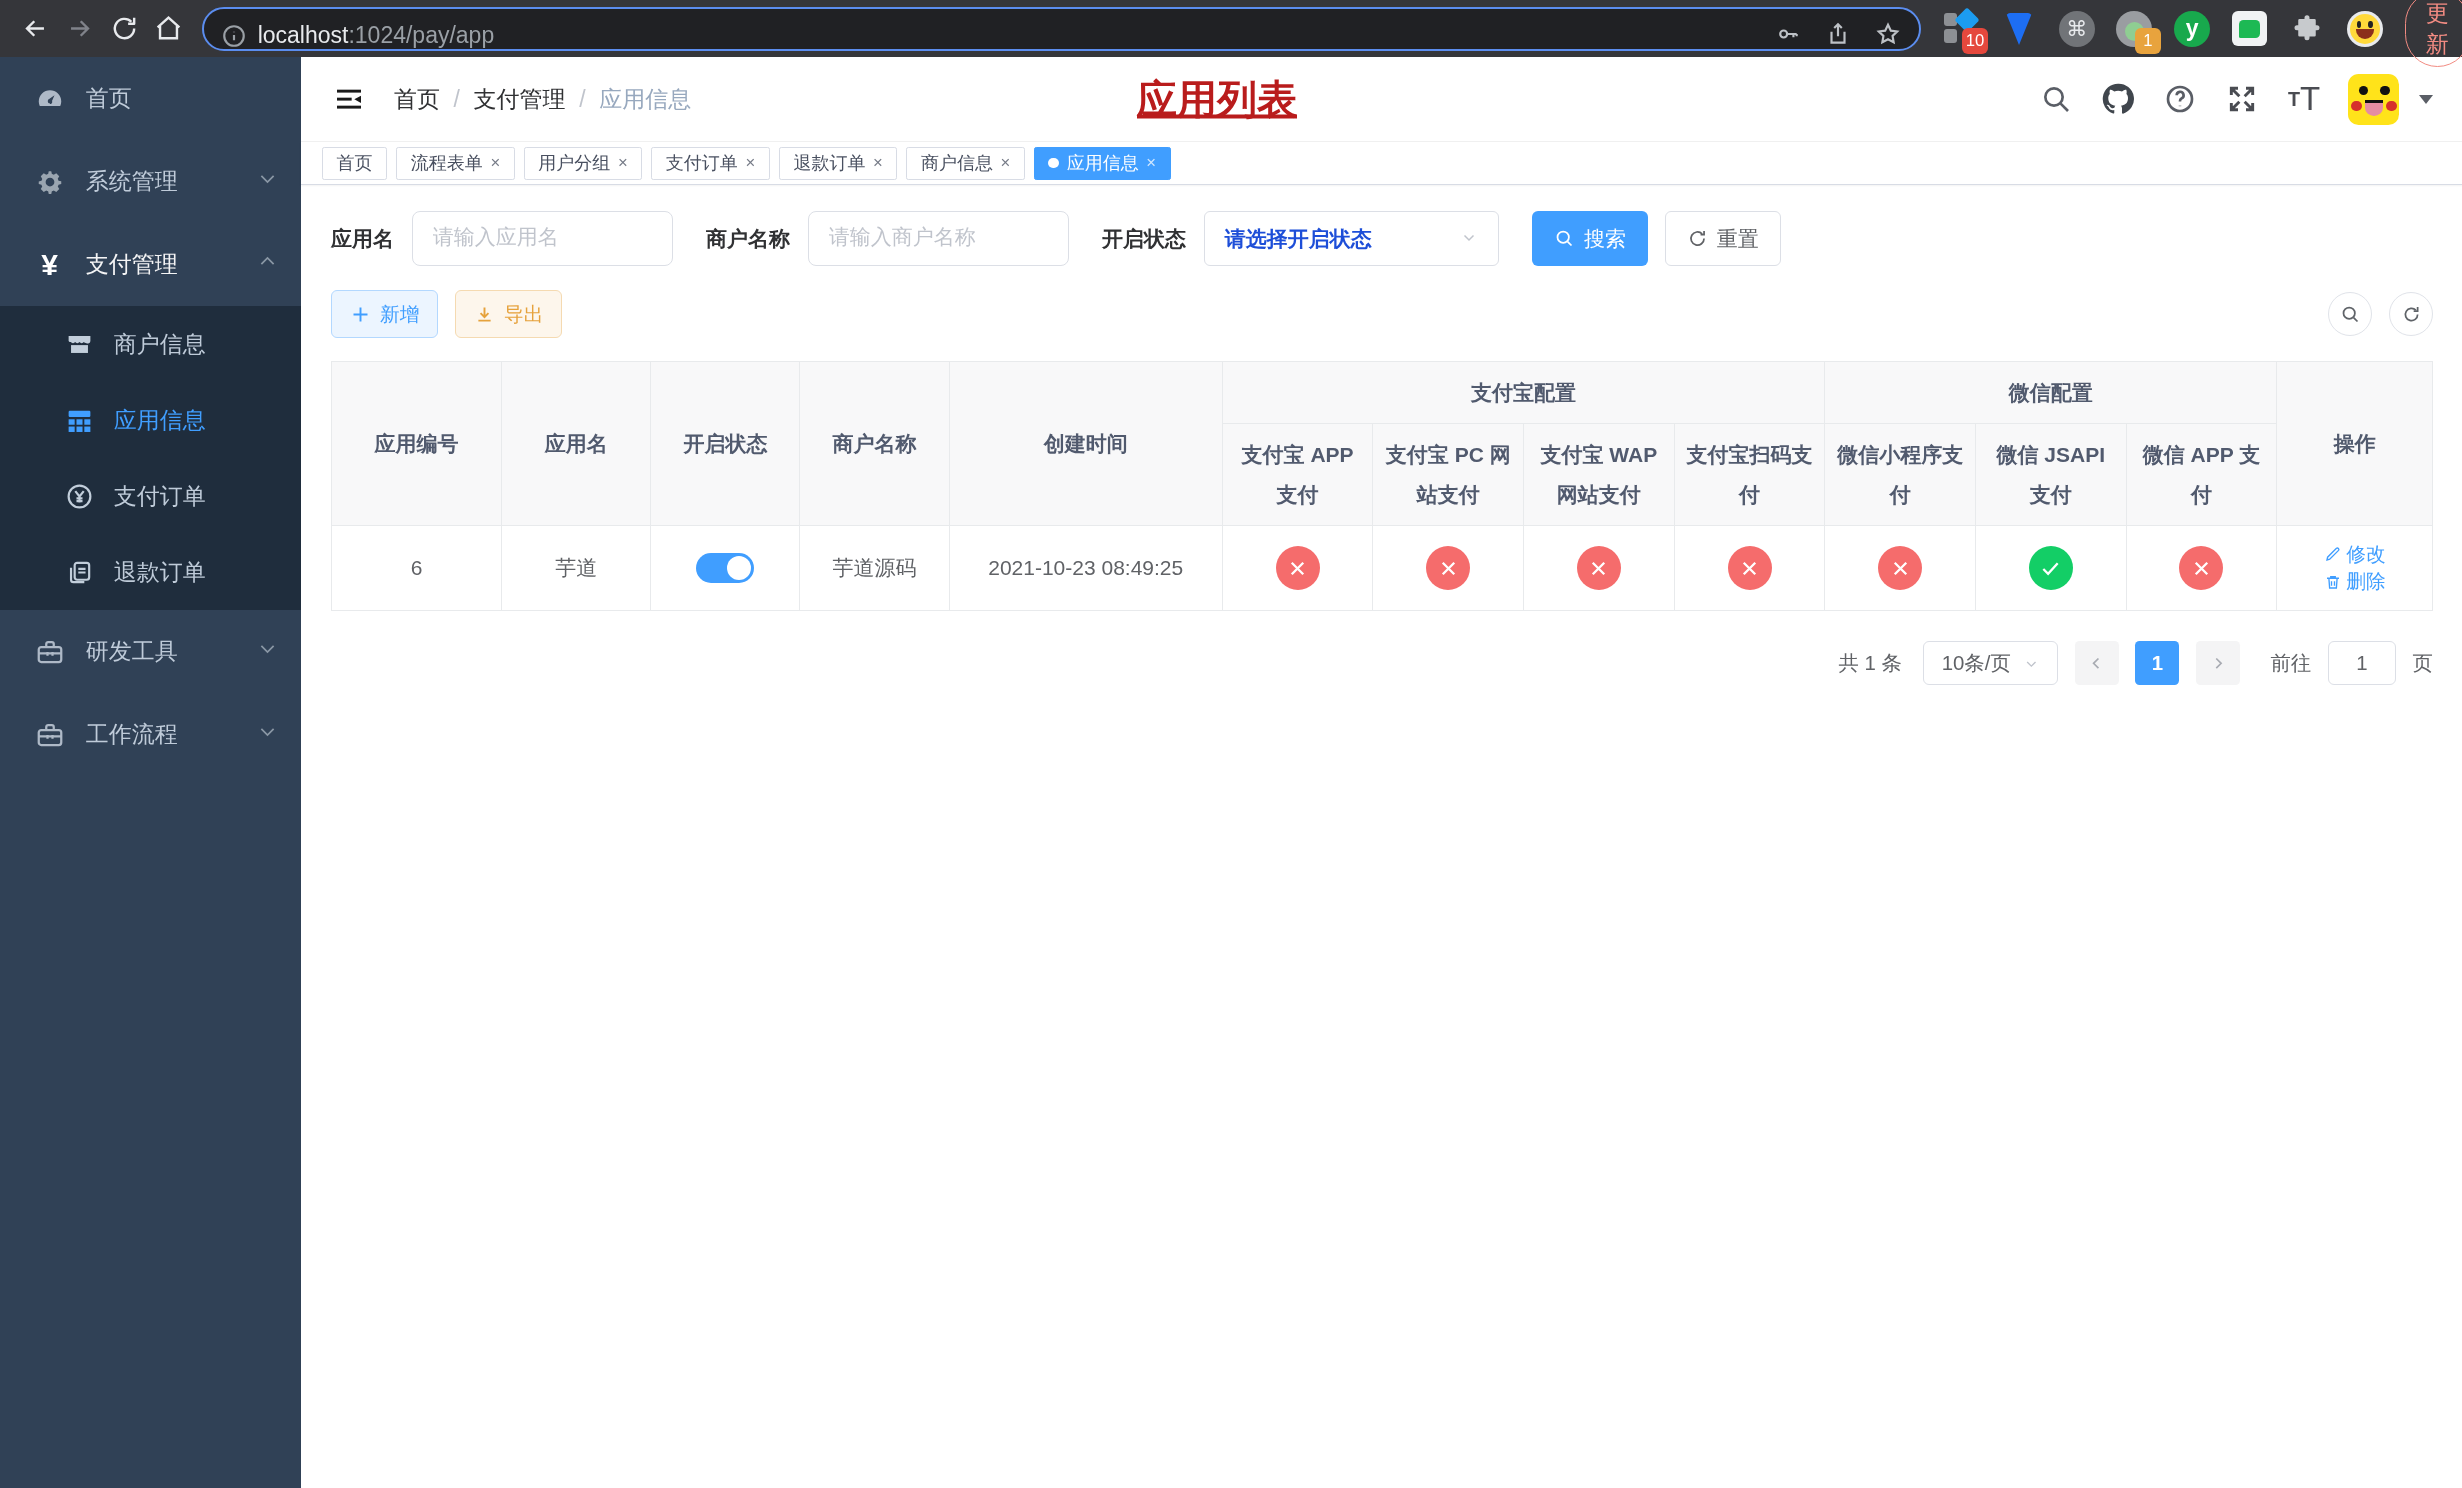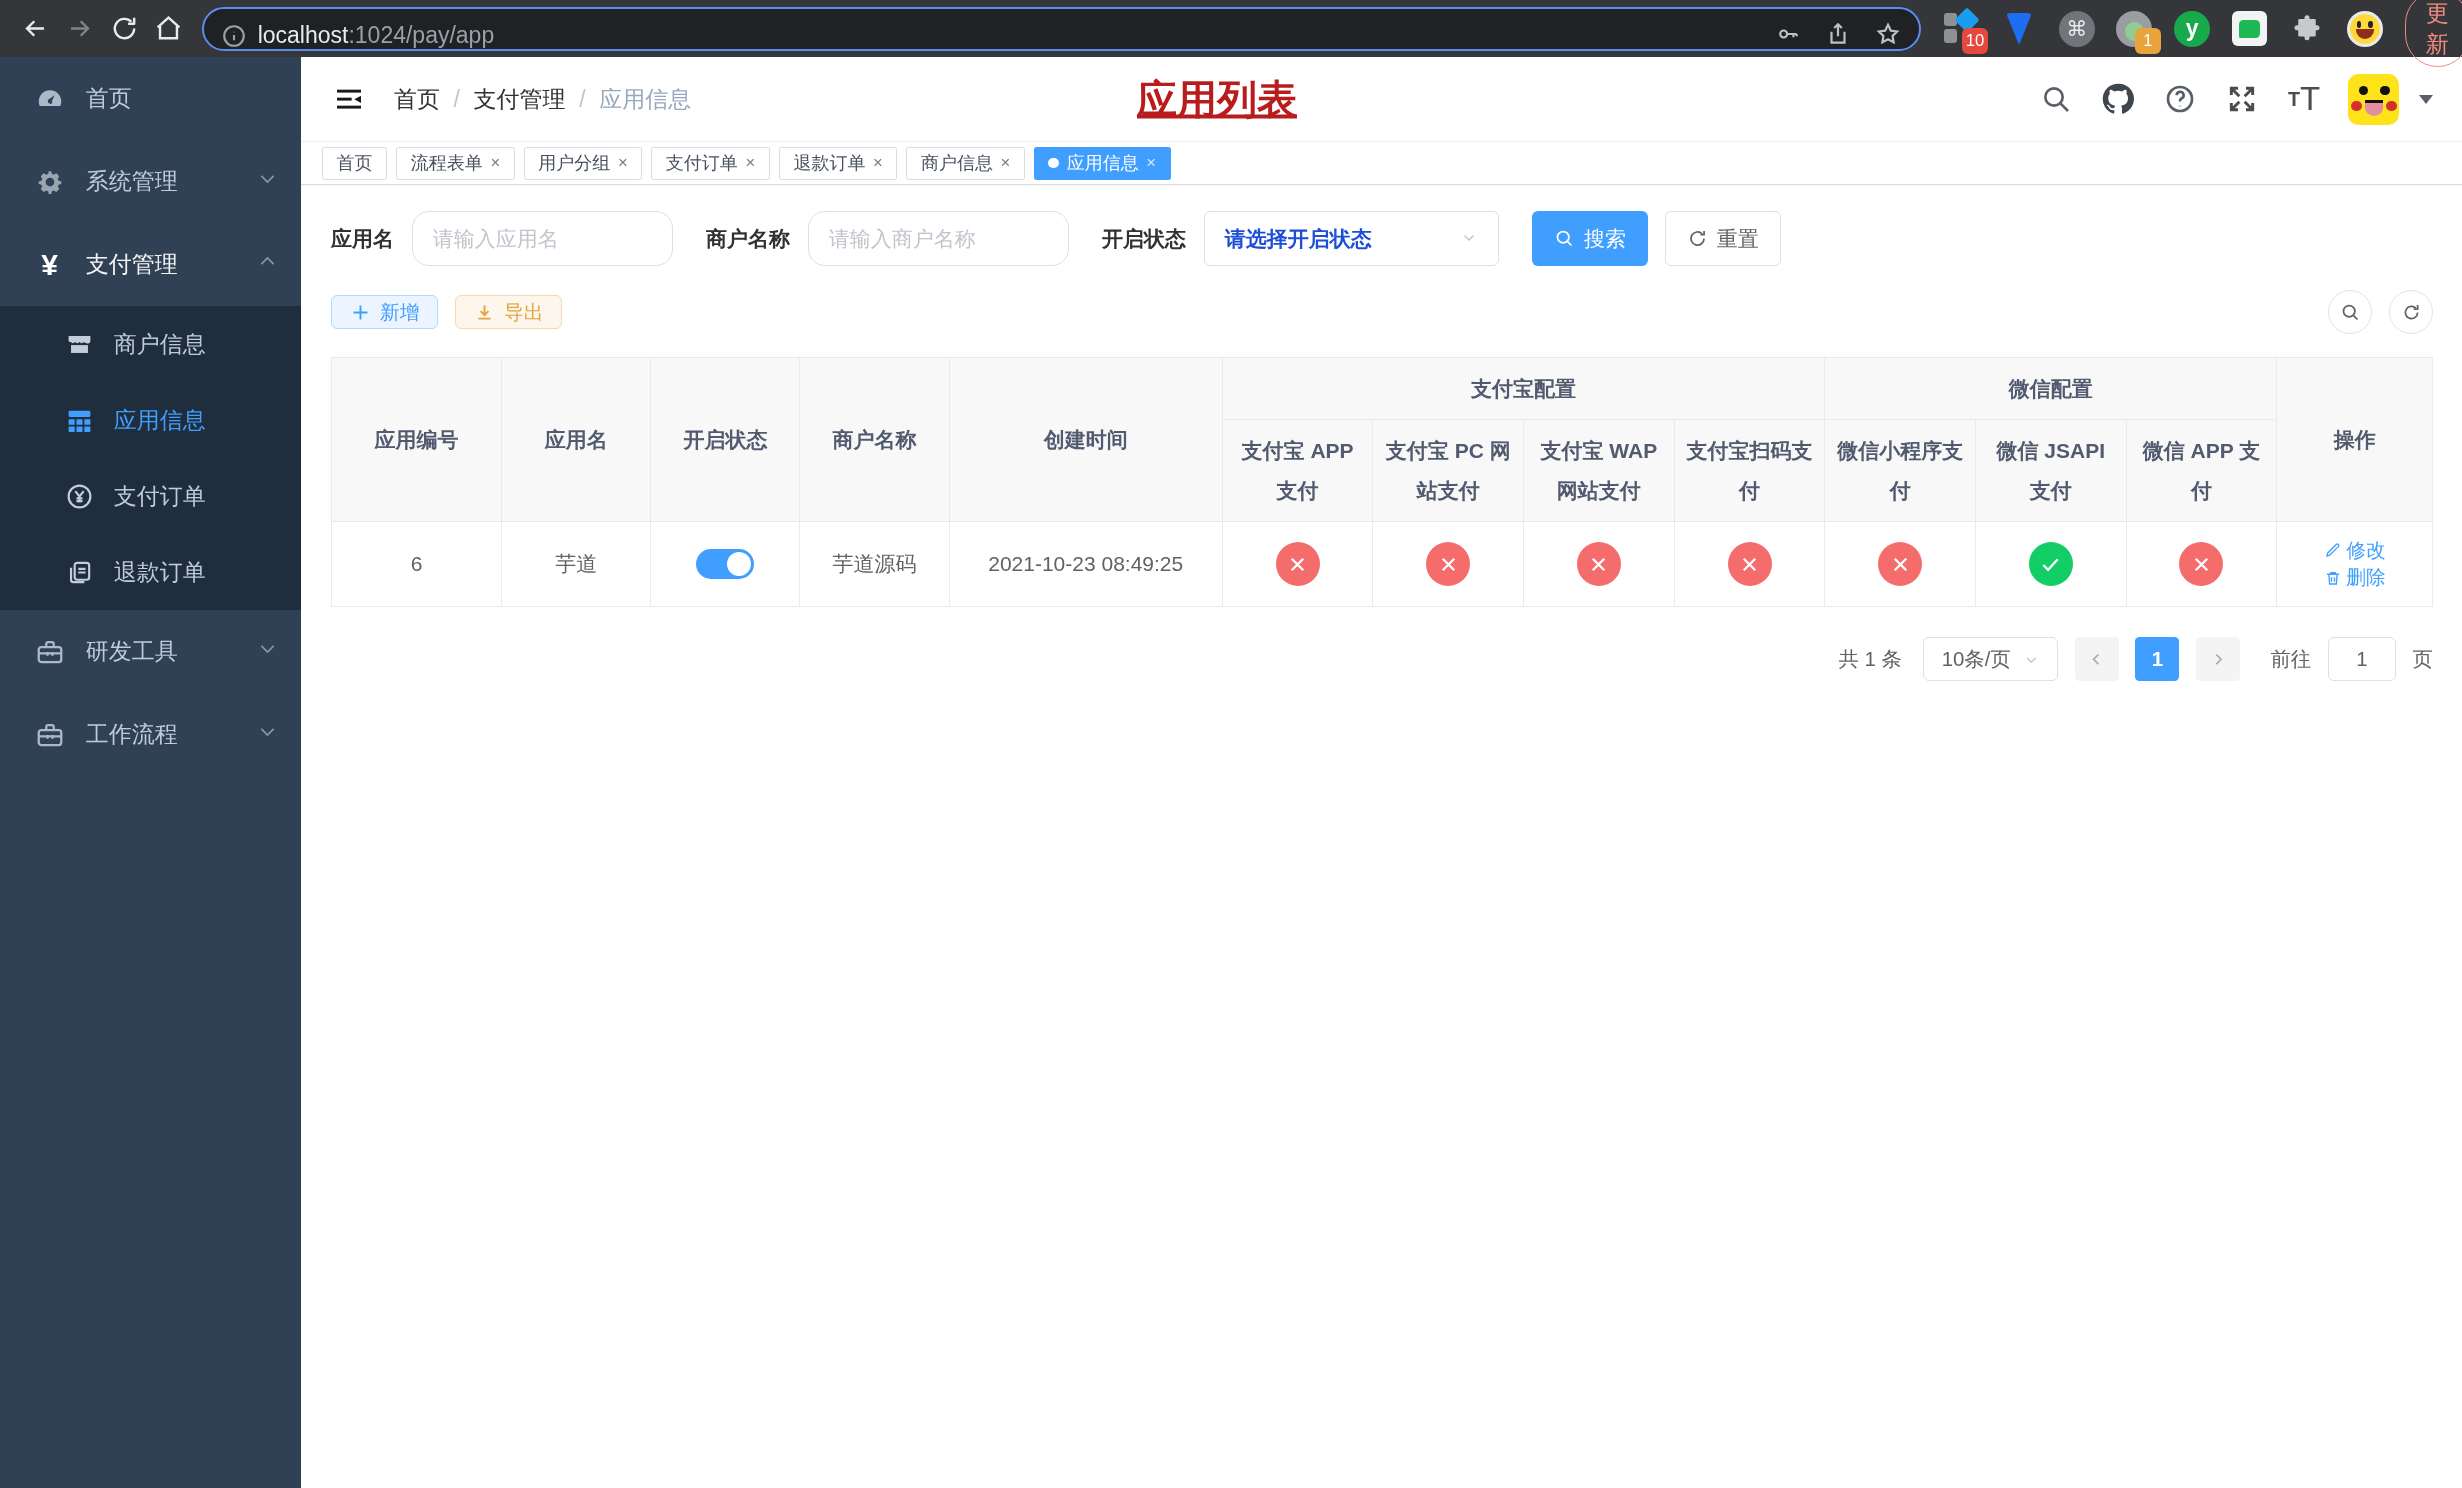--- a/index.html
+++ b/index.html
@@ -88,31 +88,31 @@
   .tag .dot { display:none; }
   .tag.active { background:#409EFF; border-color:#409EFF; color:#fff; }
   .tag.active .dot { display:block; width:10.6px; height:10.6px; border-radius:50%; background:#fff; }
   .tag .x { font-size:16.7px; color:inherit; opacity:.75; }
 
   .content { padding:26px 30px 0 30px; }
 
   .filter-row { display:flex; align-items:center; }
   .f-item { display:flex; align-items:center; margin-right:33px; }
   .f-label { font-size:21px; font-weight:bold; color:#303133; margin-right:18px; white-space:nowrap; }
-  .f-input { width:261px; height:55px; border:0.8px solid #dcdfe6; border-radius:17px; font-size:21px; padding:0 19.7px; color:#606266; font-family:Liberation Sans, sans-serif; }
+  .f-input { width:261px; height:55px; border:0.8px solid #dcdfe6; border-radius:8px; font-size:21px; padding:0 19.7px; color:#606266; font-family:Liberation Mono, monospace; }
   .f-input::placeholder { color:#c0c4cc; }
   .f-select { width:295px; height:55px; border:0.8px solid #dcdfe6; border-radius:6px; display:flex; align-items:center; padding:0 19.7px; color:#1d4ed8; font-size:21px; cursor:pointer;font-weight:bold; }
   .f-select .car { margin-left:auto; }
   .btn { height:55px; border-radius:6px; display:flex; align-items:center; justify-content:center; font-size:21px; padding:0 21px; cursor:pointer; gap:9px; border:0.8px solid transparent; }
   .btn svg { width:21px; height:21px; }
   .btn.primary { background:#409EFF; color:#fff; }
   .btn.plain { background:#fff; border-color:#dcdfe6; color:#606266; margin-left:16.7px; }
 
   .toolbar-row { display:flex; align-items:center; margin-top:24px; }
-  .btn.mini { height:34px; font-size:19.7px; padding:0 18px; }
+  .btn.mini { height:48px; font-size:19.7px; padding:0 18px; }
   .btn.add { background:#ecf5ff; border-color:#b3d8ff; color:#409EFF; }
   .btn.export { background:#fdf6ec; border-color:#f5dab1; color:#e6a23c; margin-left:16.7px; }
   .tb-right { margin-left:auto; display:flex; gap:16.7px; }
   .round-btn { width:44px; height:44px; border-radius:50%; border:0.8px solid #e0e3e9; background:#fff; display:flex; align-items:center; justify-content:center; cursor:pointer; }
   .round-btn svg { width:21px; height:21px; }
 
   
   table.grid { width:100%; border-collapse:collapse; margin-top:23px; table-layout:fixed; }
   .grid th, .grid td { border:0.8px solid #e8eaec; font-size:21px; text-align:center; vertical-align:middle; }
   .grid thead th { background:#f8f8f9; color:#515a6e; font-weight:bold; padding:10.6px 7.6px; line-height:1.9; }

